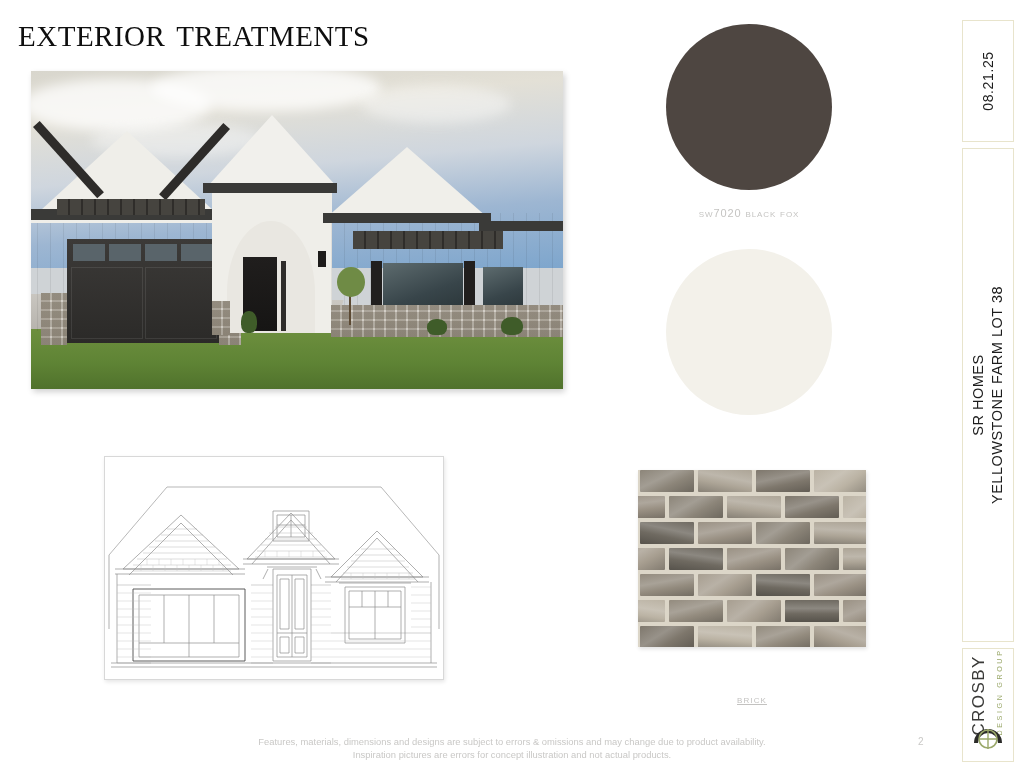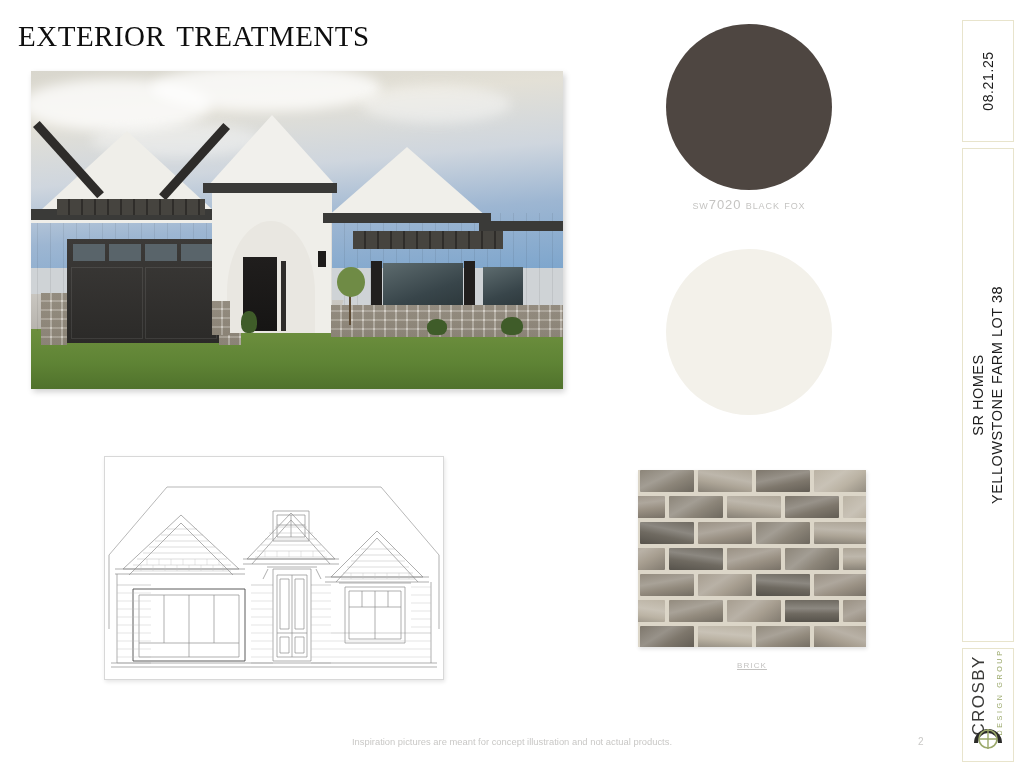--- a/index.html
+++ b/index.html
@@ -82,22 +82,22 @@
     box-shadow:1px 2px 4px rgba(0,0,0,.10);
     overflow:hidden;
   }
 
   
   .sw{position:absolute;border-radius:50%;}
   .sw-dark{left:666px;top:24px;width:166px;height:166px;background:#4e4641;}
   .sw-light{left:666px;top:249px;width:166px;height:166px;background:#f3f1ea;}
   .sw-label{
     position:absolute;width:300px;text-align:center;
-    color:#c5c4c2;font-size:13px;line-height:13.5px;letter-spacing:.9px;
-    font-variant:small-caps;text-transform:lowercase;
+    color:#c5c4c2;font-size:11px;line-height:13.5px;letter-spacing:.9px;
+    font-variant:small-caps;text-transform:lowercase;margin-top:9px;
   }
 
   
   .brick{
     position:absolute;left:638px;top:470px;width:228px;height:177px;
     overflow:hidden;background:#cfc8bd;
     box-shadow:1px 2px 4px rgba(0,0,0,.12);
   }
   .brick-row{position:absolute;left:0;width:300px;height:26px;}
   .brick-unit{position:absolute;top:0;height:22px;border-radius:1px;}
@@ -326,21 +326,21 @@
         <div class="brick-unit" style="left: 147px; width: 54px; background: linear-gradient(rgb(111, 106, 97) 0%, rgba(255, 255, 255, 0.2) 38%, rgb(111, 106, 97) 62%, rgba(0, 0, 0, 0.22) 100%), rgb(111, 106, 97);"></div>
         <div class="brick-unit" style="left: 205px; width: 54px; background: linear-gradient(157deg, rgb(154, 145, 132) 0%, rgba(255, 255, 255, 0.2) 38%, rgb(154, 145, 132) 62%, rgba(0, 0, 0, 0.22) 100%), rgb(154, 145, 132);"></div>
       </div>
       <div class="brick-row" style="top: 156px;">
         <div class="brick-unit" style="left: 2px; width: 54px; background: linear-gradient(148deg, rgb(126, 119, 108) 0%, rgba(255, 255, 255, 0.2) 38%, rgb(126, 119, 108) 62%, rgba(0, 0, 0, 0.22) 100%), rgb(126, 119, 108);"></div>
         <div class="brick-unit" style="left: 60px; width: 54px; background: linear-gradient(185deg, rgb(187, 179, 164) 0%, rgba(255, 255, 255, 0.2) 38%, rgb(187, 179, 164) 62%, rgba(0, 0, 0, 0.22) 100%), rgb(187, 179, 164);"></div>
         <div class="brick-unit" style="left: 118px; width: 54px; background: linear-gradient(162deg, rgb(147, 139, 126) 0%, rgba(255, 255, 255, 0.2) 38%, rgb(147, 139, 126) 62%, rgba(0, 0, 0, 0.22) 100%), rgb(147, 139, 126);"></div>
         <div class="brick-unit" style="left: 176px; width: 54px; background: linear-gradient(199deg, rgb(167, 158, 144) 0%, rgba(255, 255, 255, 0.2) 38%, rgb(167, 158, 144) 62%, rgba(0, 0, 0, 0.22) 100%), rgb(167, 158, 144);"></div>
       </div>
     </div>
-  <div class="cap" style="left:652px;top:658px;width:200px;text-decoration:underline;">Brick</div>
+  <div class="cap" style="left:652px;top:693px;width:200px;text-decoration:underline;">Brick</div>
 
   <div class="side-box date-box">
     <div class="vert date-txt">08.21.25</div>
   </div>
 
   <div class="side-box proj-box">
     <div class="vert proj-txt">
       <span class="l1">SR  HOMES</span>
       <span class="l2">YELLOWSTONE FARM LOT 38</span>
     </div>
@@ -352,17 +352,18 @@
       <span class="logo-sub">DESIGN GROUP</span>
     </div>
     <svg style="position:absolute;left:9px;bottom:6px;" width="32" height="32" viewBox="0 0 32 32">
       <path d="M4 12 A12 12 0 0 0 28 12" fill="none" stroke="#2b2b29" stroke-width="4" transform="rotate(180 16 16)"></path>
       <circle cx="16" cy="16" r="9" fill="none" stroke="#9aa86a" stroke-width="1.6"></circle>
       <path d="M16 6 L16 26 M7 16 L25 16" stroke="#9aa86a" stroke-width="1.4"></path>
     </svg>
   </div>
 
   <div class="disclaimer">
-    <div>Inspiration pictures are meant for concept illustration and not actual products.</div>
+    <div>Features, materials, dimensions and designs are subject to errors &amp; omissions and may change due to product availability.</div>
+    <div>Inspiration pictures are errors for concept illustration and not actual products.</div>
   </div>
   <div class="pageno">2</div>
 
 </div>
 
 </body></html>

